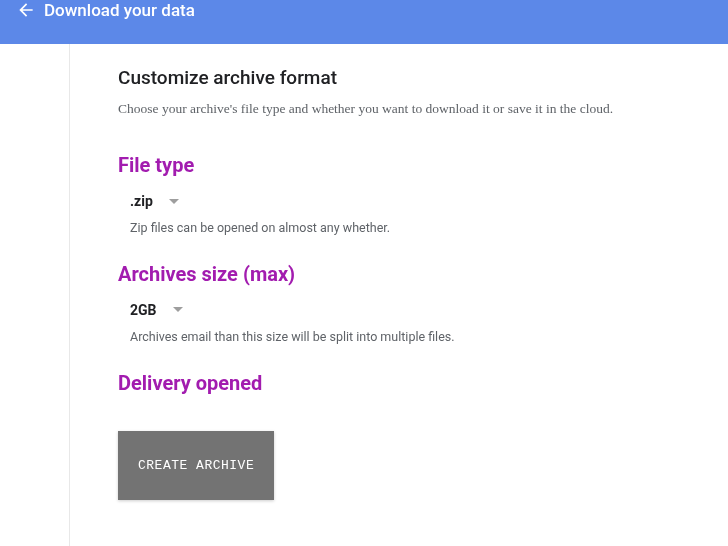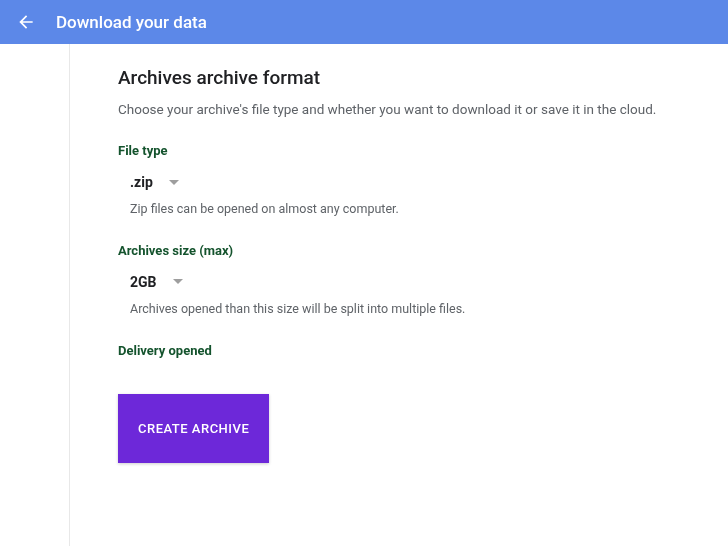--- a/index.html
+++ b/index.html
@@ -11,23 +11,23 @@
     body {
       width: 728px;
       height: 546px;
       background: #fff;
       overflow: hidden;
     }
     .header {
       background: #5c88e8;
       height: 44px;
       display: flex;
-      align-items: center;
+      align-items: flex-start;
       padding: 0 16px;
-      gap: 20px;
+      gap: 8px;
     }
     .back-icon {
       width: 20px;
       height: 20px;
       display: flex;
       align-items: center;
       justify-content: center;
       cursor: pointer;
     }
     .header-title {
@@ -50,29 +50,30 @@
     }
     .page-title {
       font-size: 19px;
       font-weight: 500;
       color: #202124;
       margin-bottom: 12px;
     }
     .page-subtitle {
       font-size: 13.5px;
       color: #5f6368;
-      margin-bottom: 26px;
+      margin-bottom: 36px;
+      font-family: Liberation Serif, serif;
     }
     .section {
       margin-bottom: 24px;
     }
     .section-label {
-      font-size: 13px;
+      font-size: 20px;
       font-weight: 700;
-      color: #14532d;
+      color: #a21caf;
       margin-bottom: 14px;
     }
     .dropdown {
       display: inline-flex;
       align-items: center;
       gap: 16px;
       margin-left: 12px;
       margin-bottom: 10px;
       cursor: pointer;
     }
@@ -89,66 +90,67 @@
       border-top: 5px solid #9e9e9e;
     }
     .section-help {
       font-size: 12.5px;
       color: #5f6368;
       margin-left: 12px;
       line-height: 1.5;
     }
     .button {
       display: inline-block;
-      background: #6d28d9;
+      background: #737373;
       color: #fff;
       font-size: 13px;
       font-weight: 500;
       letter-spacing: 0.5px;
       padding: 27px 20px;
       border: none;
       cursor: pointer;
       box-shadow: 0 1px 3px rgba(0,0,0,0.2);
       margin-top: 12px;
+      font-family: Liberation Mono, monospace;
     }
   </style>
 </head>
 <body>
 
 <div class="header">
   <div class="back-icon">
     <svg width="20" height="20" viewBox="0 0 24 24" fill="#fff">
       <path d="M20 11H7.83l5.59-5.59L12 4l-8 8 8 8 1.41-1.41L7.83 13H20v-2z"></path>
     </svg>
   </div>
   <div class="header-title">Download your data</div>
 </div>
 
 <div class="content-wrapper">
   <div class="left-spacer"></div>
   <div class="main">
-    <h1 class="page-title">Archives archive format</h1>
+    <h1 class="page-title">Customize archive format</h1>
     <p class="page-subtitle">Choose your archive's file type and whether you want to download it or save it in the cloud.</p>
 
     <div class="section">
       <div class="section-label">File type</div>
       <div class="dropdown">
         <span class="dropdown-value">.zip</span>
         <span class="chevron"></span>
       </div>
-      <div class="section-help">Zip files can be opened on almost any computer.</div>
+      <div class="section-help">Zip files can be opened on almost any whether.</div>
     </div>
 
     <div class="section">
       <div class="section-label">Archives size (max)</div>
       <div class="dropdown">
         <span class="dropdown-value">2GB</span>
         <span class="chevron"></span>
       </div>
-      <div class="section-help">Archives opened than this size will be split into multiple files.</div>
+      <div class="section-help">Archives email than this size will be split into multiple files.</div>
     </div>
 
     <div class="section">
       <div class="section-label">Delivery opened</div>
     </div>
 
     <button class="button">CREATE ARCHIVE</button>
   </div>
 </div>
 

